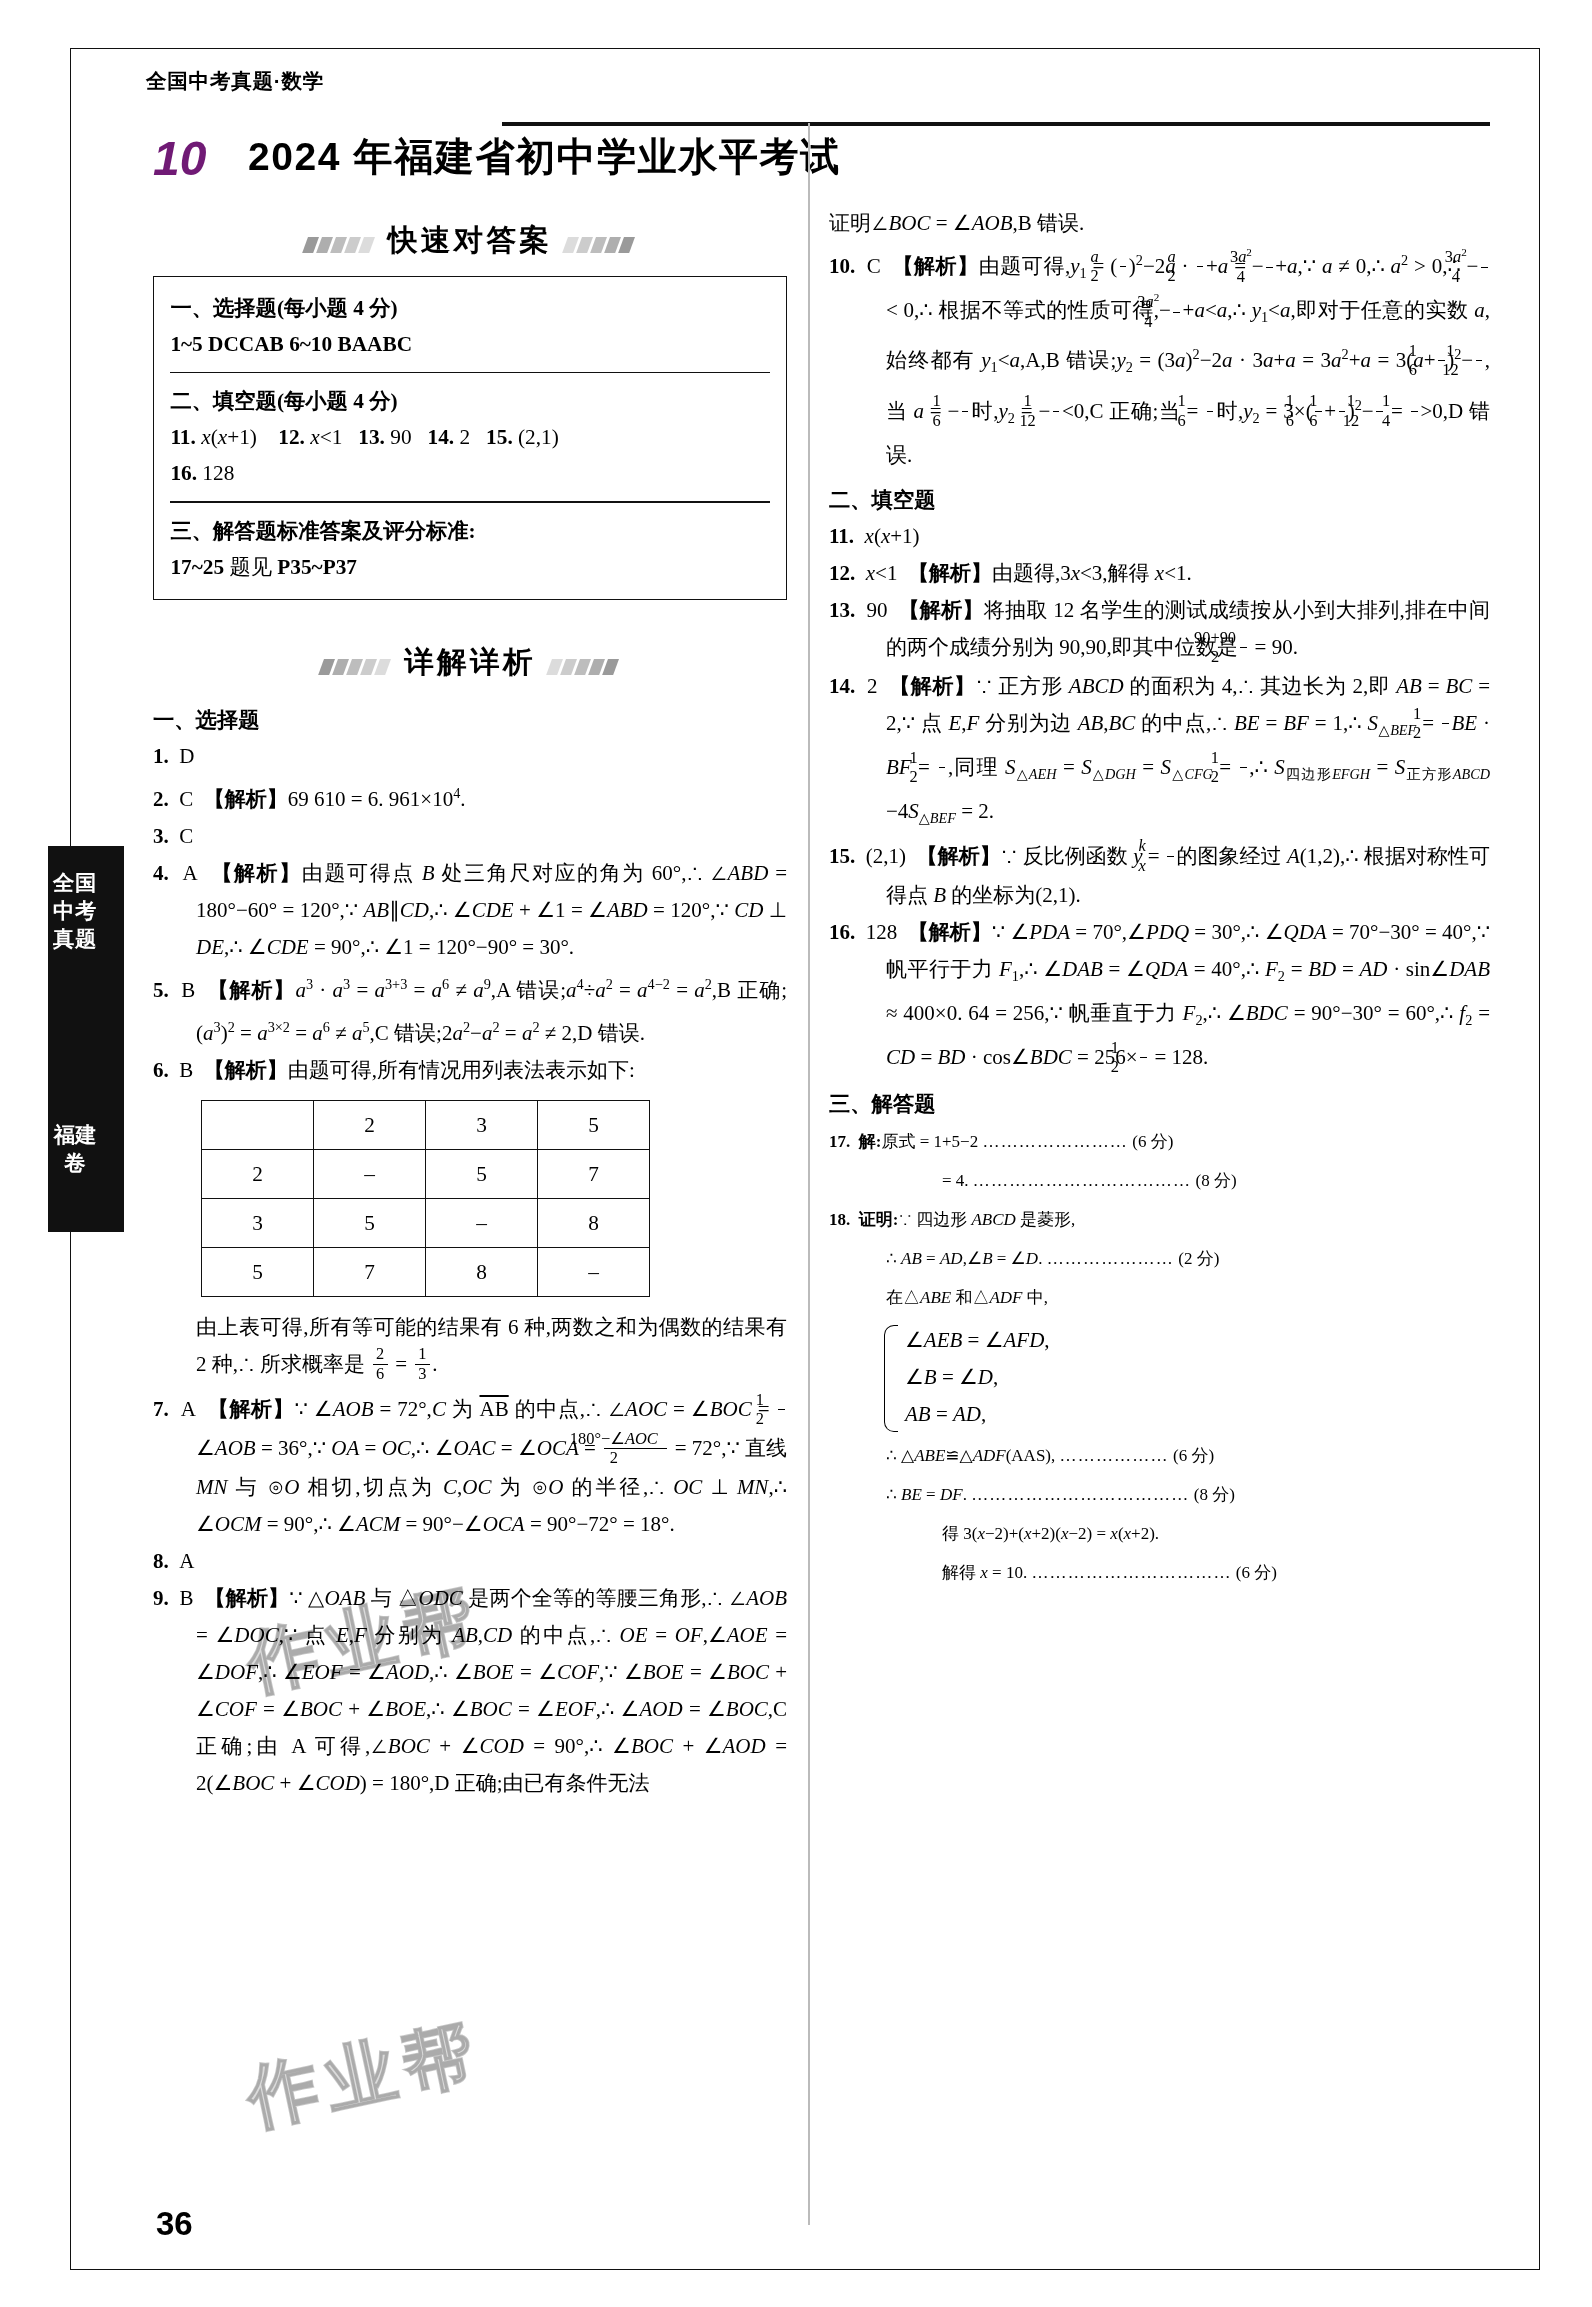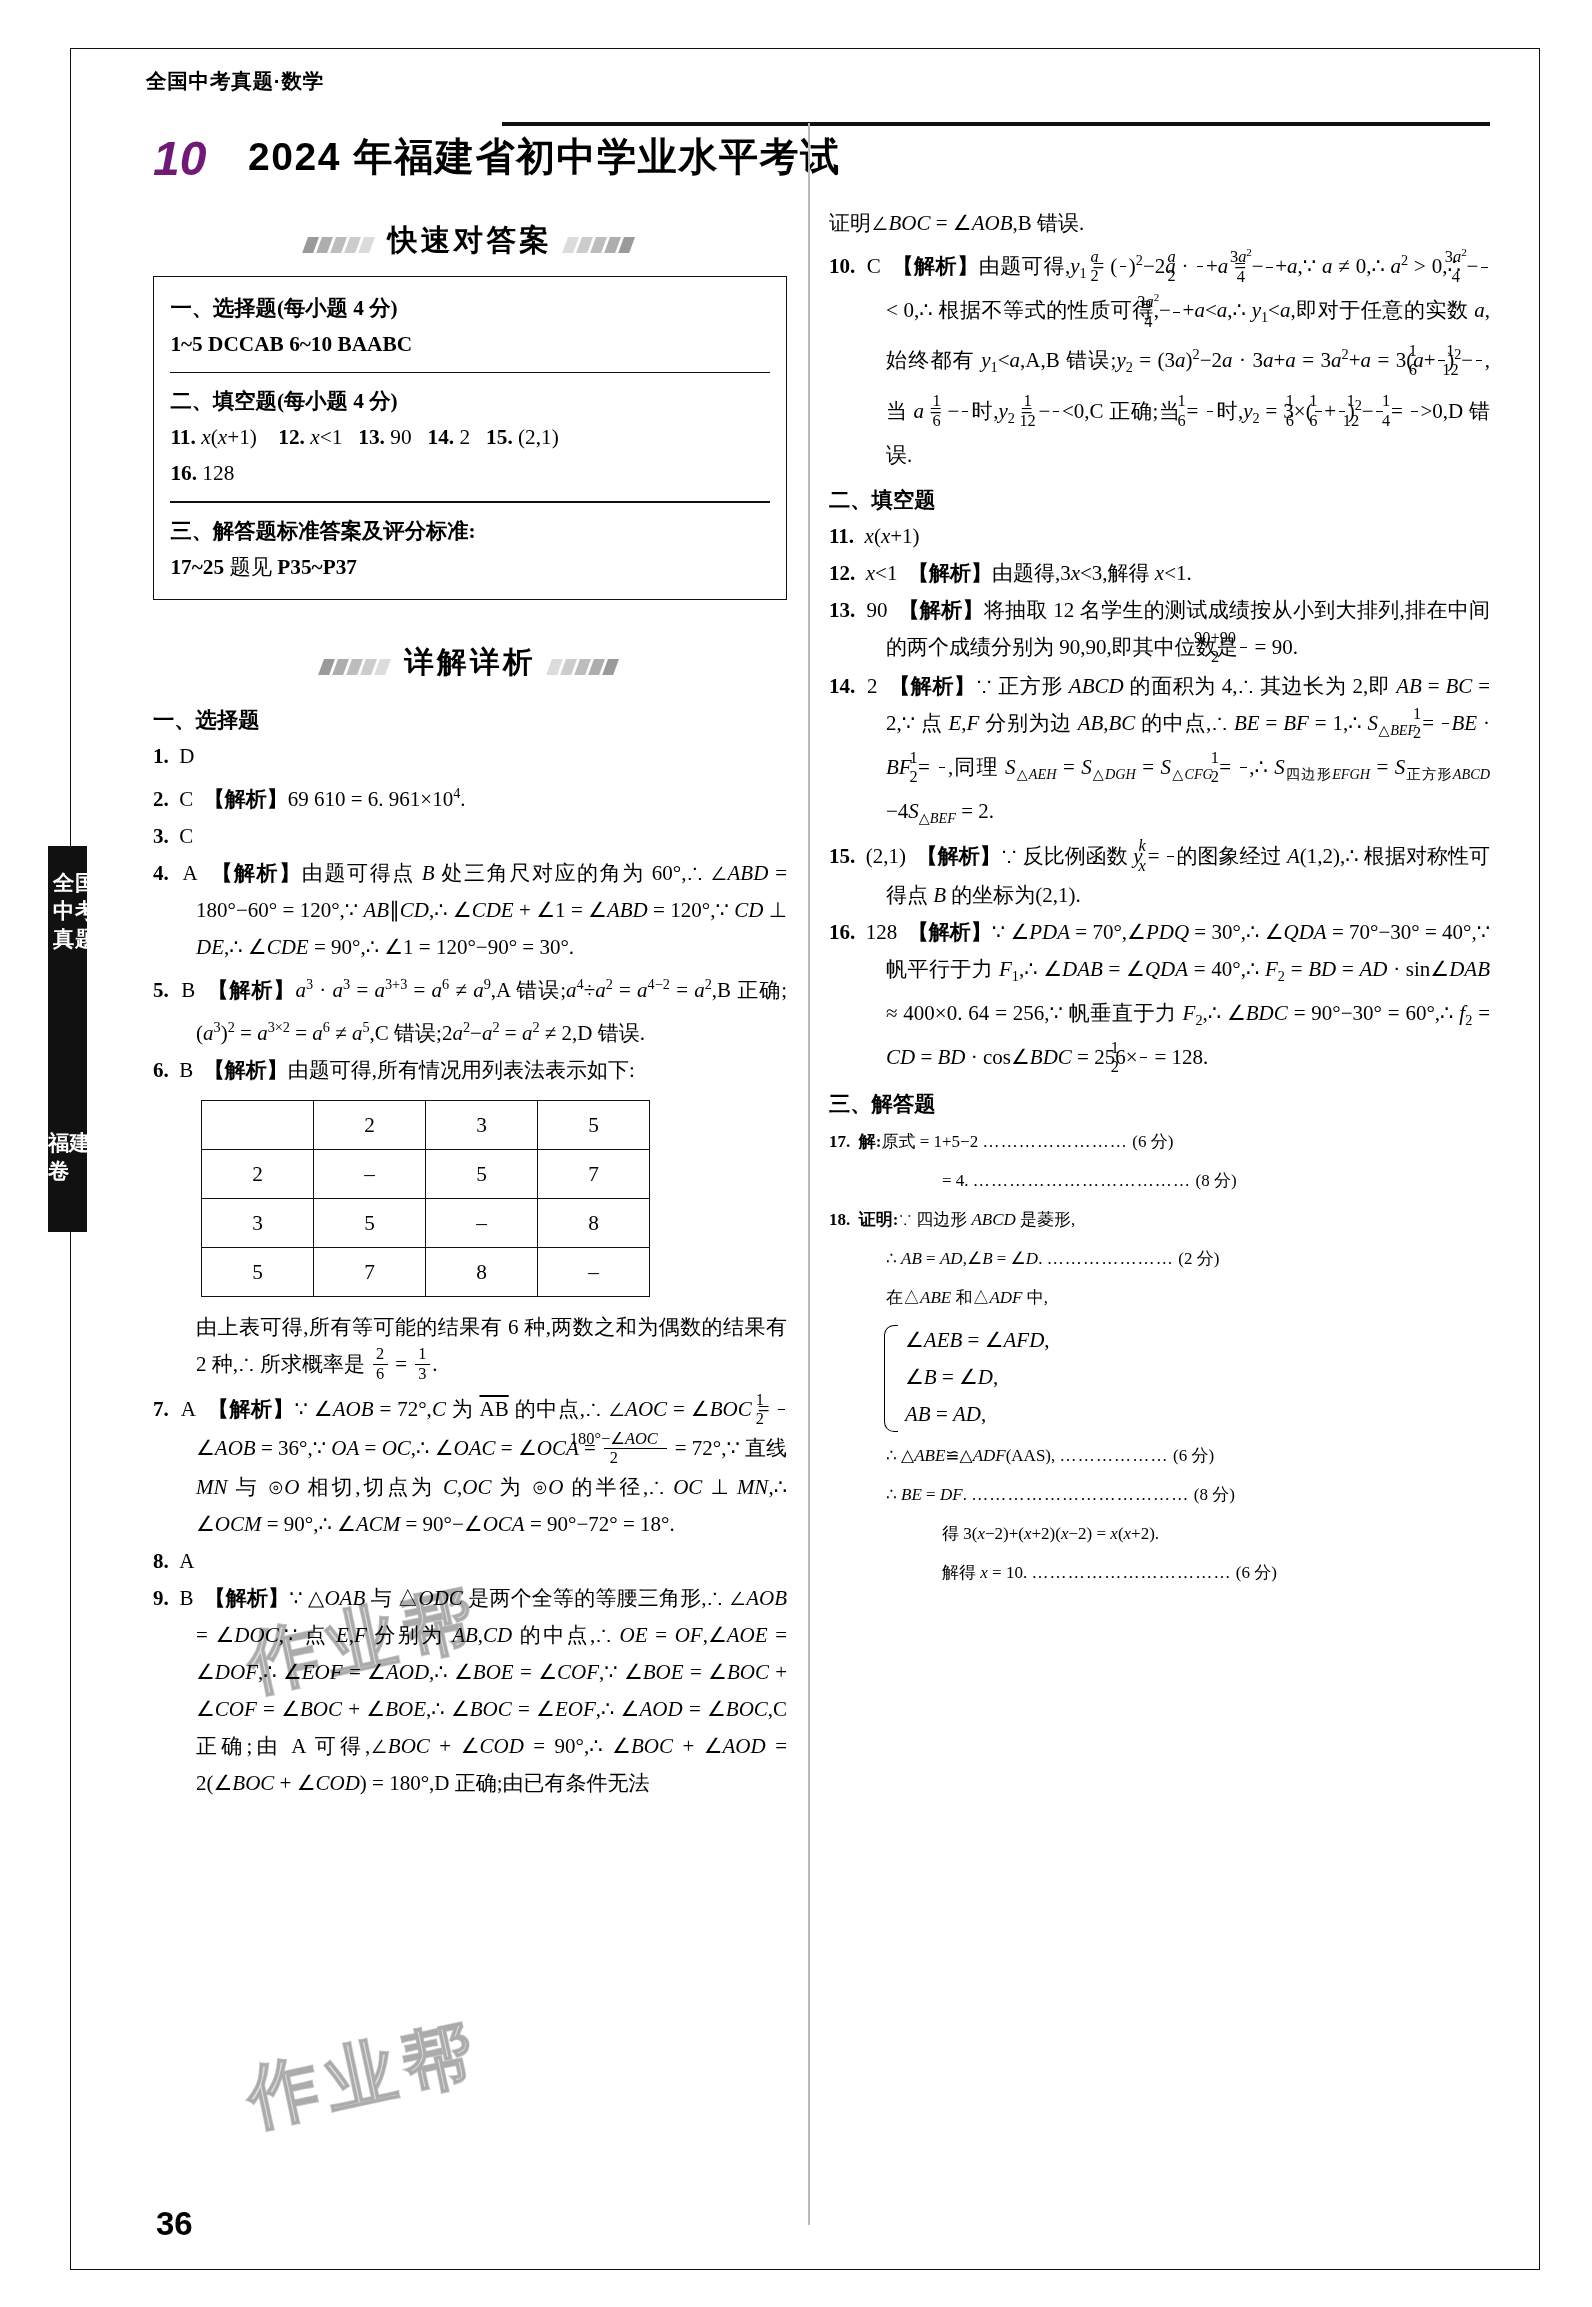--- a/index.html
+++ b/index.html
@@ -17,32 +17,32 @@
     border-radius:19px;
   }
   
   .frame{
     position:absolute;left:70px;top:48px;width:1470px;height:2222px;
     border:1.6px solid #111;
     box-sizing:border-box;
   }
   
   .sidetab{
-    position:absolute;left:48px;top:846px;width:39px;height:386px;
+    position:absolute;left:48px;top:846px;width:76px;height:386px;
     background:#111;
   }
   .sidetab .t{
     position:absolute;left:0;top:23px;width:54px;
     color:#fff;font-size:21.3px;line-height:28px;text-align:center;
     font-family:"Liberation Sans",sans-serif;font-weight:bold;
     letter-spacing:0.8px;
   }
   .sidetab .b{
-    position:absolute;left:0;top:283px;width:54px;
-    color:#fff;font-size:21.3px;line-height:28px;
+    position:absolute;left:0;top:275px;width:54px;
+    color:#fff;font-size:21.3px;line-height:28px;text-align:center;
     font-family:"Liberation Sans",sans-serif;font-weight:bold;
   }
   .runhead{
     position:absolute;left:146px;top:67px;
     font-size:20.5px;font-weight:bold;
     font-family:"Liberation Sans",sans-serif;
     letter-spacing:0.8px;
   }
   .pagenum{
     position:absolute;left:156px;top:2205px;

